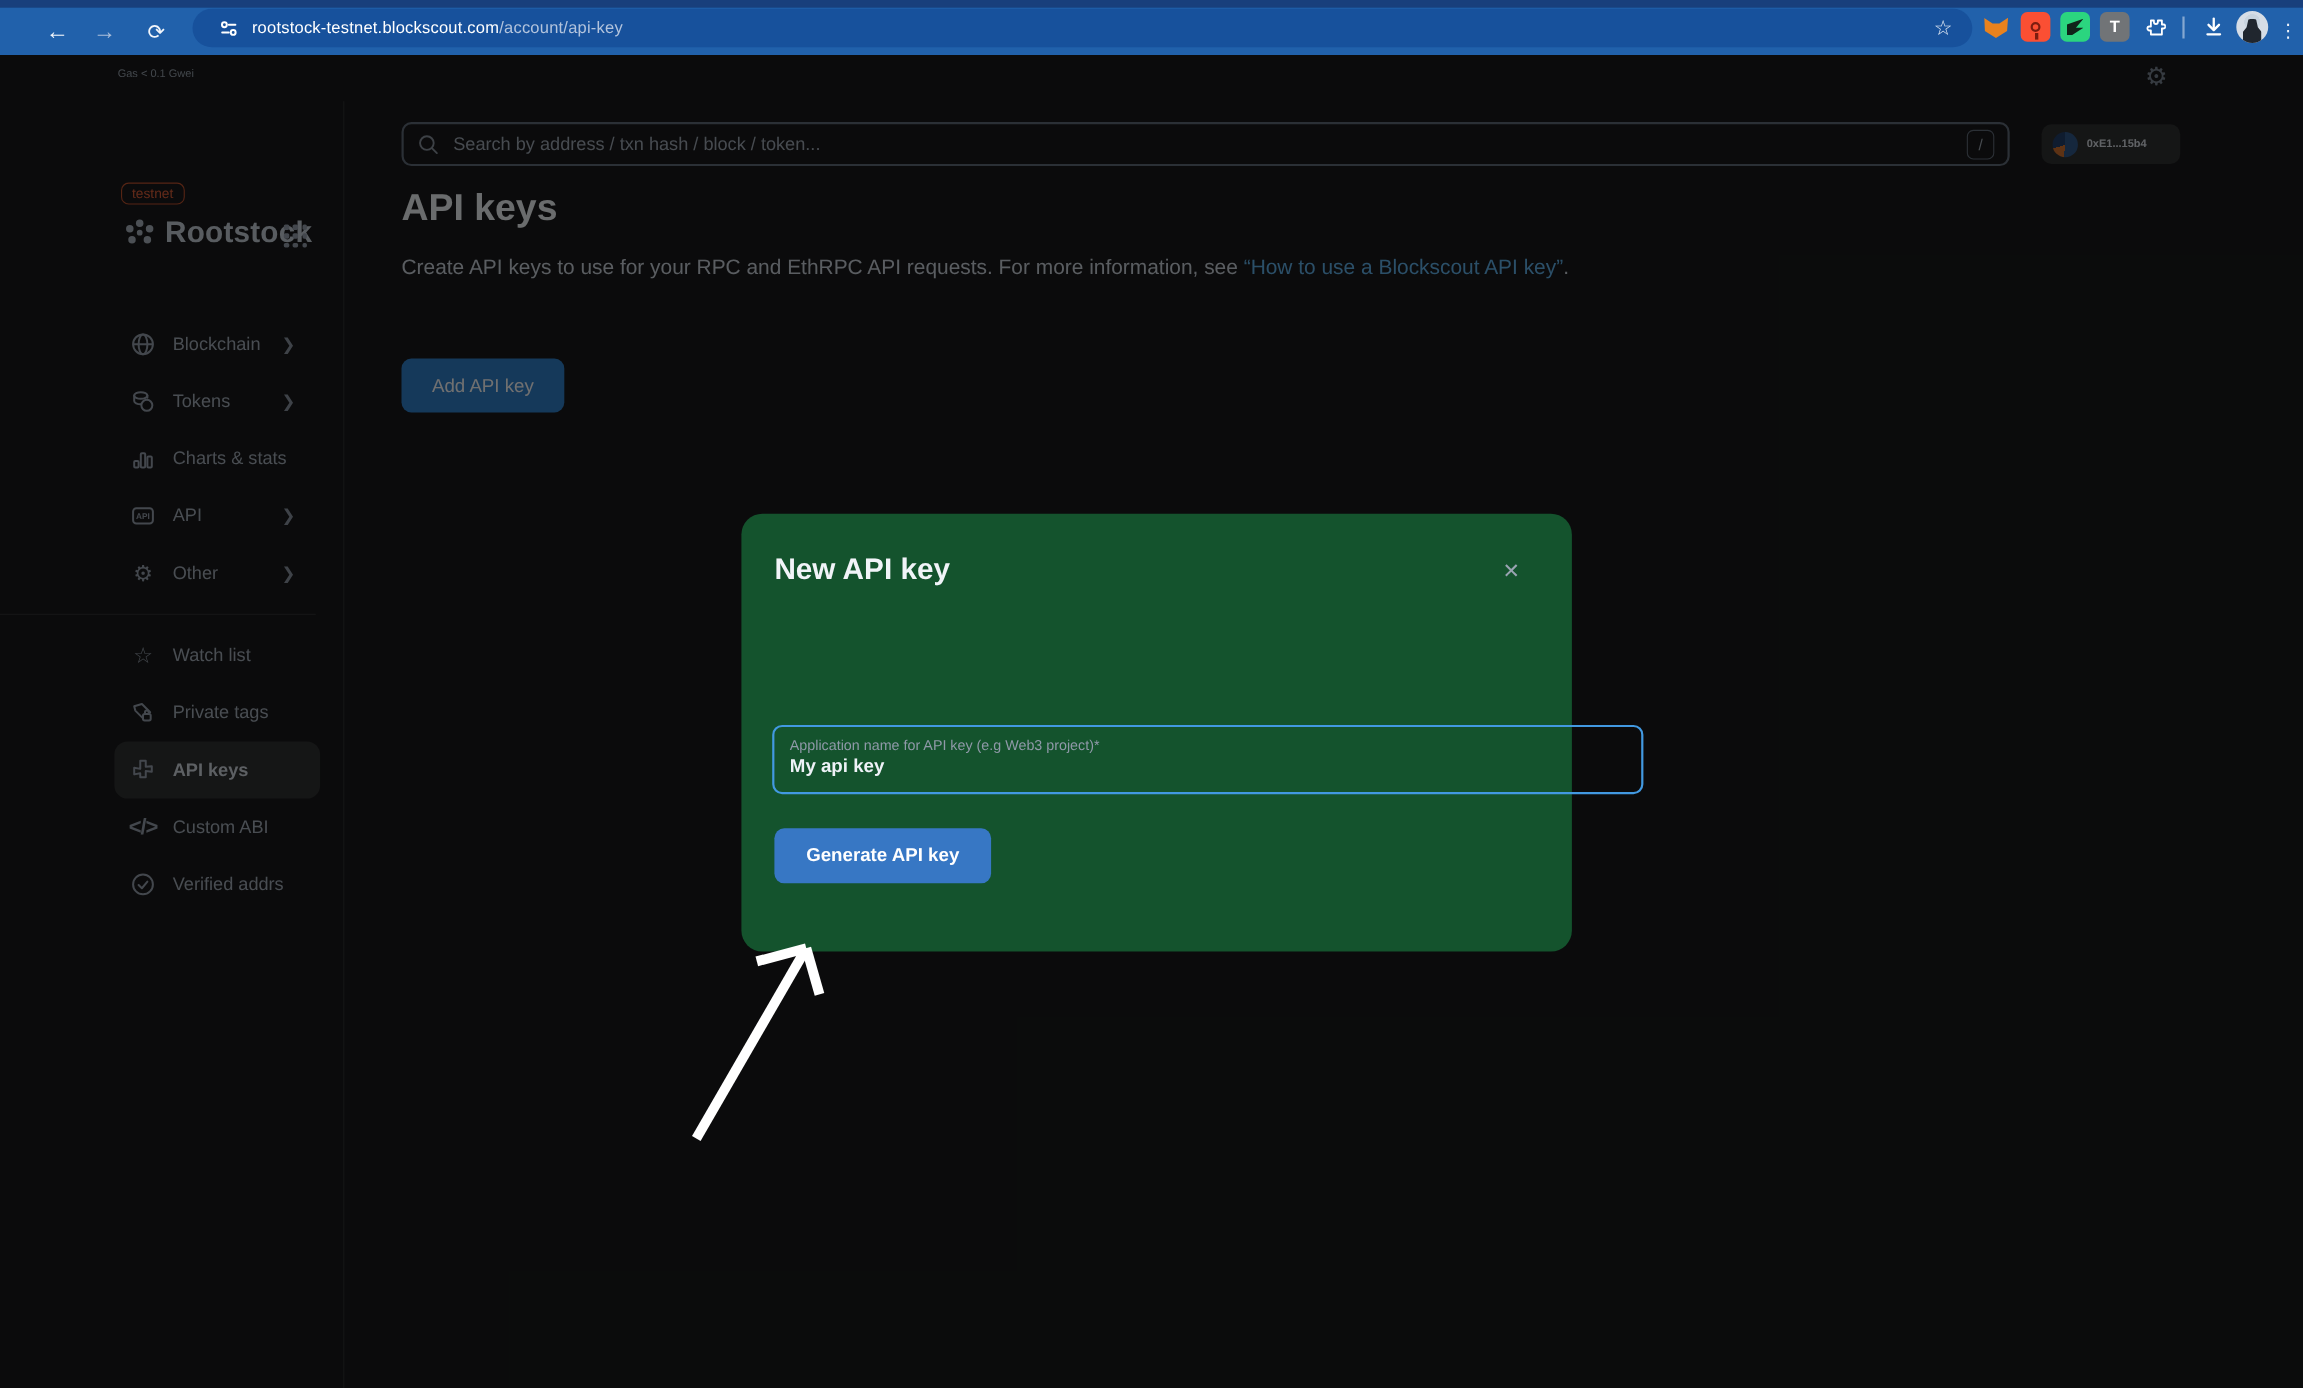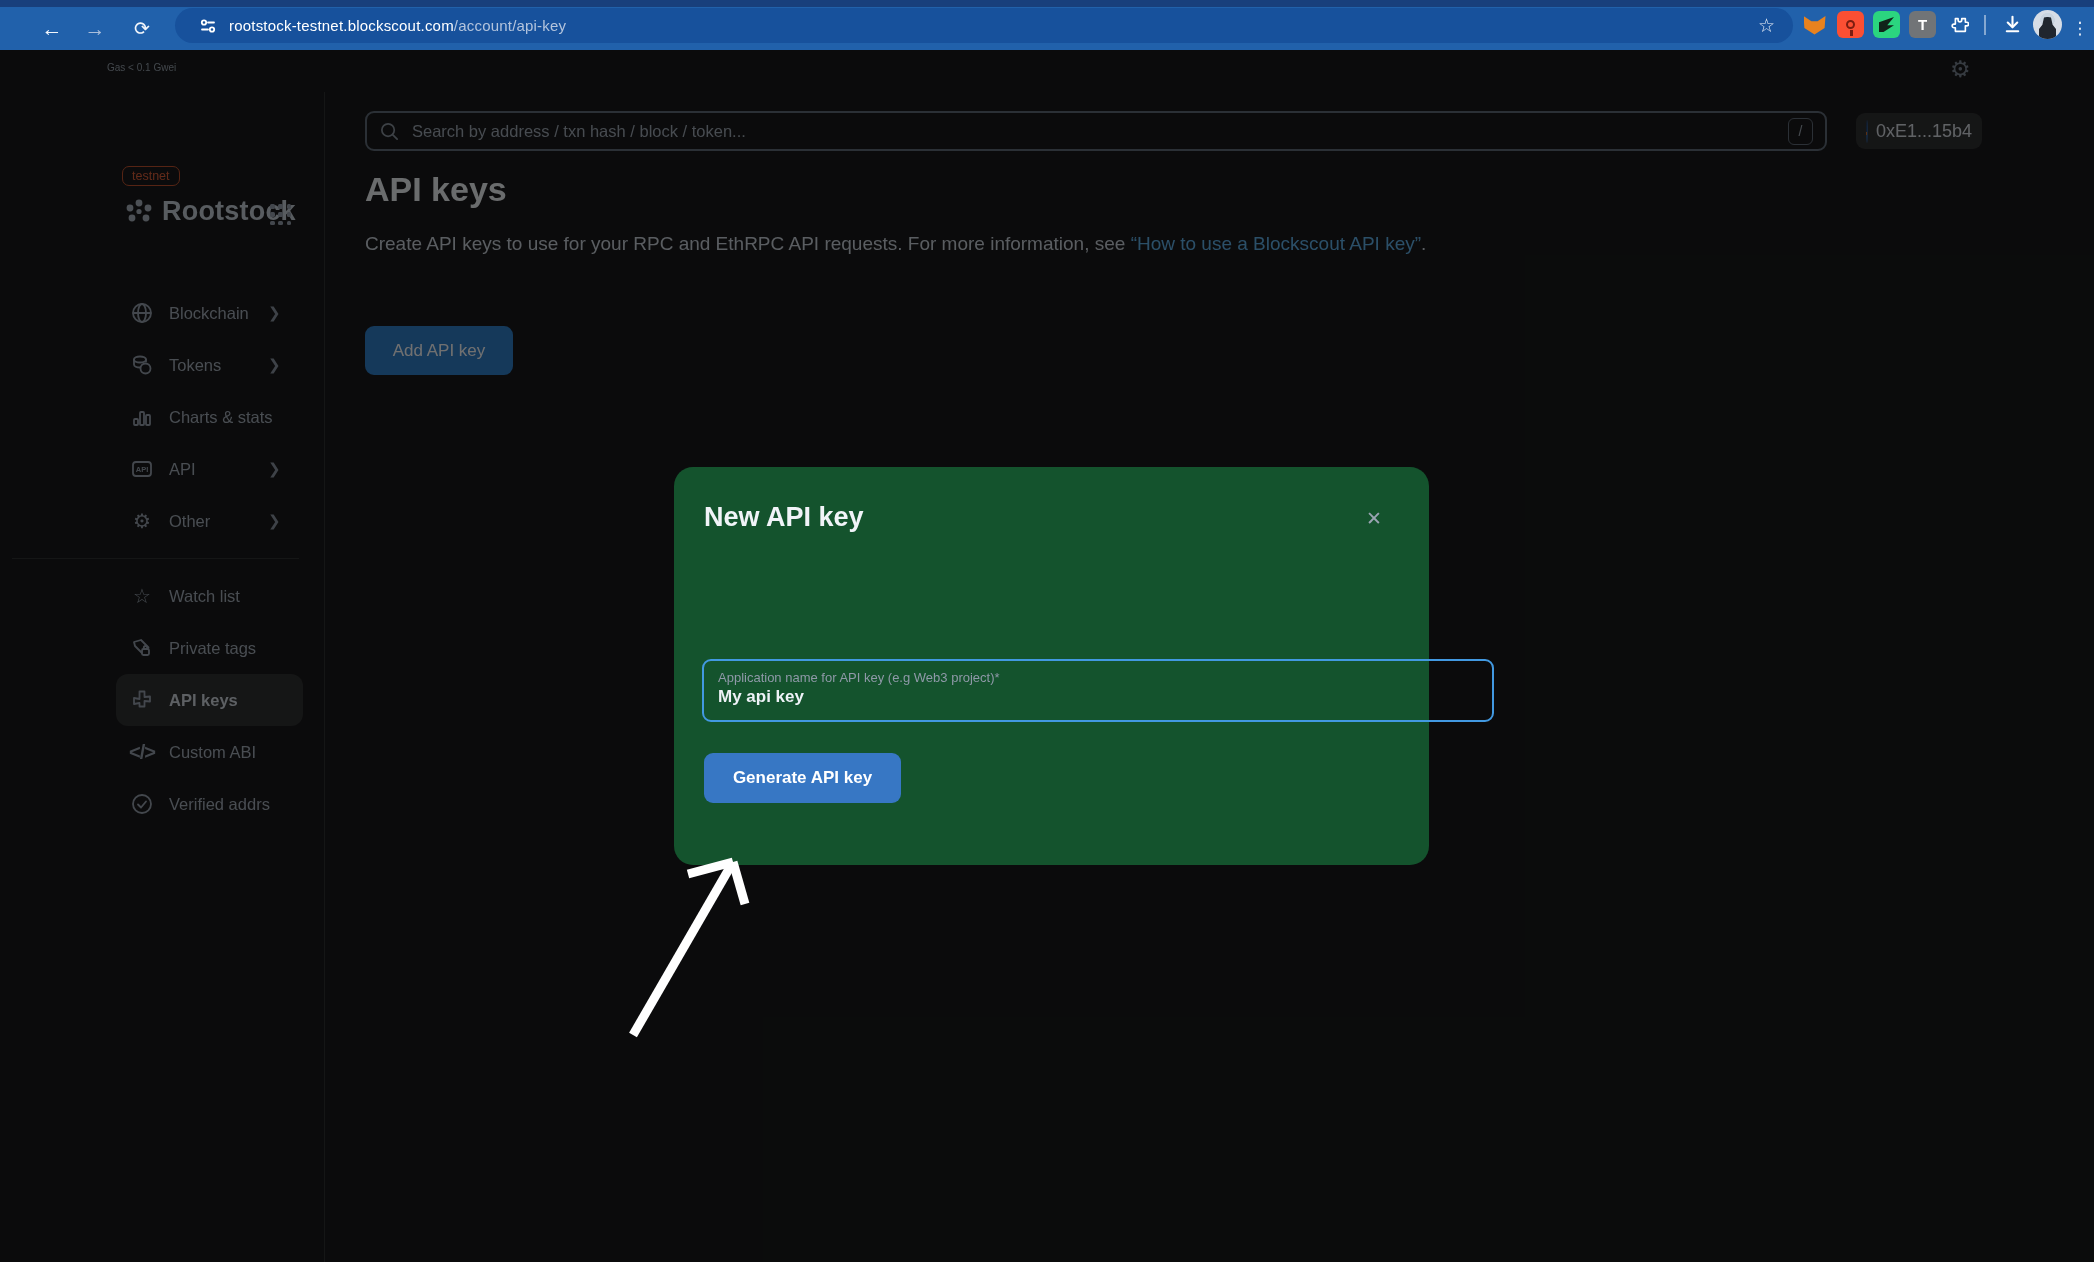--- a/index.html
+++ b/index.html
@@ -39,21 +39,21 @@
 
   
   .viewport { position:absolute; left:0; top:50px; width:2094px; height:1212px; background:#1a1b1c; }
   .dim { position:absolute; inset:0; background:rgba(0,0,0,.56); z-index:40; pointer-events:none; }
 
   .topstrip { position:absolute; left:0; top:0; width:100%; height:42px; }
   .gas { position:absolute; left:107px; top:12px; font-size:10px; color:#97a1ad;text-align:center; }
   .page-gear { position:absolute; left:1950px; top:6px; font-size:23px; color:#7c8694; }
 
   
-  .sidebar { position:absolute; left:12px; top:42px; width:313px; height:1170px; border-right:1px solid rgba(255,255,255,.10);padding-left:44px; }
+  .sidebar { position:absolute; left:0; top:42px; width:313px; height:1170px; border-right:1px solid rgba(255,255,255,.10);padding-left:44px; }
   .badge-testnet { position:absolute; left:110px; top:74px; font-size:12.5px; color:#e0603a; border:1px solid #c3532f;
                    border-radius:7px; padding:2px 9px; }
   .logo-row { position:absolute; left:112px; top:104px; display:flex; align-items:center;text-align:center; }
   .logo-flower { width:30px; height:30px; margin-right:8px; }
   .logo-text { font-size:27px; font-weight:700; color:#c9d1da; letter-spacing:.2px; }
   .grid-dots { position:absolute; left:258px; top:112px; width:22px; height:22px;
                display:grid; grid-template-columns:repeat(3,1fr); gap:3px; }
   .grid-dots b { width:4.5px; height:4.5px; border-radius:1.5px; background:#9aa3b0; }
 
   .nav { position:absolute; left:0; top:195px; width:313px; }
@@ -72,21 +72,21 @@
             border-radius:9px; display:flex; align-items:center; padding:0 12px; }
   .search input { flex:1; background:transparent; border:none; outline:none; color:#e5e9ee; font-size:16.5px;
                   font-family:"Liberation Sans",sans-serif; }
   .search input::placeholder { color:#a2abb7; }
   .slash-hint { width:25px; height:27px; border:1px solid #636d7b; border-radius:6px; color:#a2abb7;
                 font-size:14px; display:flex; align-items:center; justify-content:center; }
   .account { position:absolute; left:1856px; top:63px; width:126px; height:36px; border-radius:9px;
              background:rgba(255,255,255,.10); display:flex; align-items:center; padding:0 10px; cursor:pointer; }
   .identicon { width:23px; height:23px; border-radius:50%; margin-right:8px;
                background:conic-gradient(#30598c 0 52%, #d4732f 52% 70%, #23406b 70% 100%); }
-  .account span { font-size:18px; font-weight:400; color:#dbe0e7; }
+  .account span { font-size:10px; font-weight:700; color:#dbe0e7; }
 
   .page-title { position:absolute; left:365px; top:120px; font-size:34px; font-weight:700; color:#f2f5f8; }
   .page-desc { position:absolute; left:365px; top:183px; font-size:19px; color:#ccd3dc; }
   .page-desc a { color:#63b3ed; text-decoration:none; }
   .btn-add { position:absolute; left:365px; top:276px; width:148px; height:49px; background:#3182ce; border:none;
              border-radius:9px; color:#fff; font-size:17px; font-weight:400; font-family:"Liberation Sans",sans-serif; cursor:pointer; }
 
   
   .modal { position:absolute; left:674px; top:417px; width:755px; height:398px; background:#14532d;
            border-radius:19px; z-index:50; }

